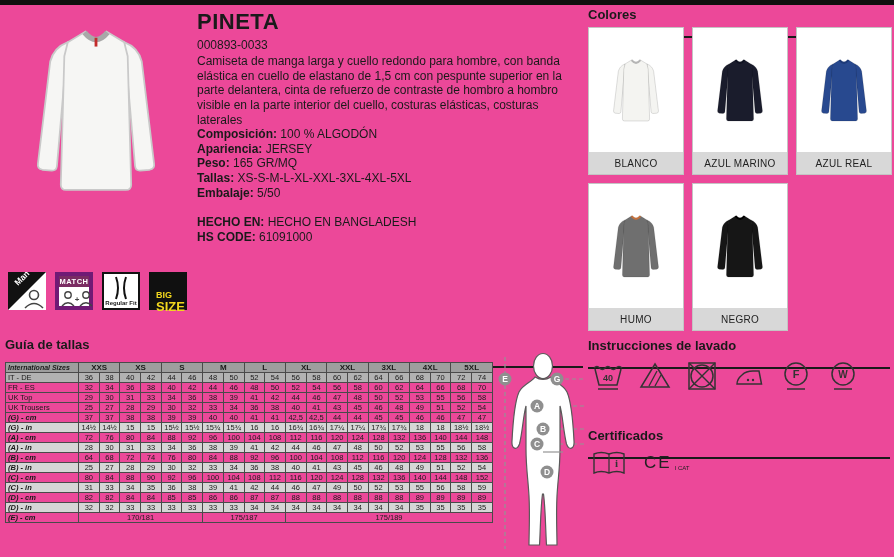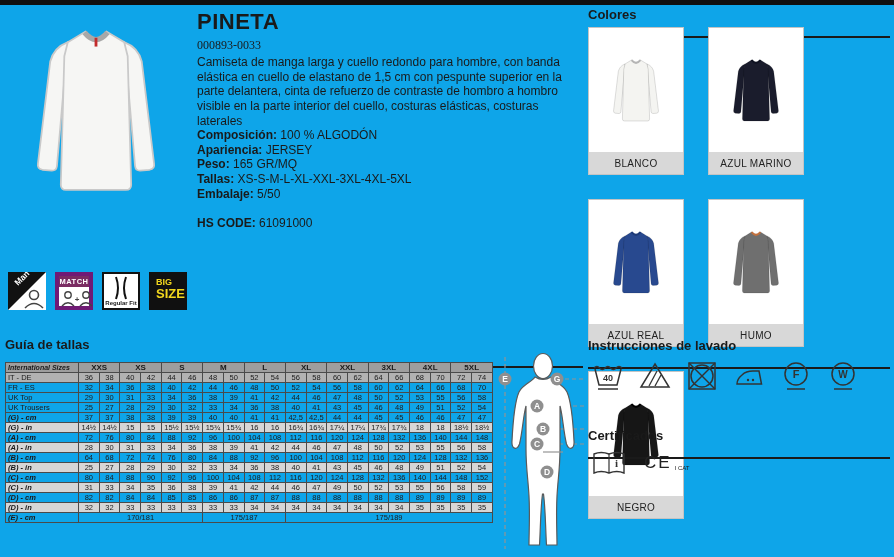--- a/index.html
+++ b/index.html
@@ -1,37 +1,37 @@
 <!DOCTYPE html>
 <html><head>
 <meta charset="utf-8">
 <style>
   html,body{margin:0;padding:0;background:#fff;}
-  .page{position:relative;width:894px;height:557px;background:#0ea5e9;overflow:hidden;
+  .page{position:relative;width:894px;height:557px;background:#ec4899;overflow:hidden;
         font-family:"Liberation Sans",sans-serif;color:#1a1a1a;}
   .topbar{position:absolute;top:0;left:0;width:894px;height:5px;background:#101010;}
 
   .photo{position:absolute;left:4px;top:14px;width:184px;height:250px;display:flex;align-items:flex-start;justify-content:center;}
 
   .info{position:absolute;left:197px;top:9px;width:388px;}
   .info h1{font-size:22px;margin:0 0 3px 0;letter-spacing:.5px;}
-  .code{font-size:12px;margin-bottom:2px;font-family:Liberation Serif, serif;}
+  .code{font-size:12px;margin-bottom:2px;}
   .desc{font-size:12px;line-height:1.22;margin:0;}
   .spec-line{font-size:12px;line-height:1.22;}
   .origin{margin-top:15px;}
 
   .badges{position:absolute;left:8px;top:272px;display:flex;gap:9px;}
   .badge{width:38px;height:38px;position:relative;box-sizing:border-box;background:#fff;}
   .badge svg{display:block;}
   .badge.match{border:4px solid #701a75;}
   .match-head{height:11px;background:#7a2c62;color:#fff;font-size:7.5px;font-weight:bold;
               text-align:center;line-height:11px;letter-spacing:.5px;}
   .badge.regfit{border:2px solid #111;}
   .regfit-label{position:absolute;bottom:2px;left:0;right:0;text-align:center;font-size:6px;font-weight:bold;}
-  .badge.bigsize{background:#101010;color:#f2d71e;padding:6px 0 0 7px;box-sizing:border-box;}
+  .badge.bigsize{background:#101010;color:#f2d71e;padding:19px 0 0 7px;box-sizing:border-box;}
   .bs1{font-size:9px;font-weight:bold;line-height:1.05;}
   .bs2{font-size:13px;font-weight:bold;line-height:1.05;}
 
   .sec-title{position:absolute;font-size:13px;font-weight:bold;border-bottom:2px solid #1a1a1a;padding-bottom:14px;}
   .t-guia{left:5px;top:337px;width:578px;}
   .t-colores{left:588px;top:7px;width:302px;}
   .t-lavado{left:588px;top:338px;width:302px;}
   .t-certs{left:588px;top:428px;width:302px;}
 
   #size-table{position:absolute;left:5px;top:362px;width:488px;border-collapse:collapse;table-layout:fixed;}
@@ -39,21 +39,21 @@
       padding:0;height:9px;line-height:1;overflow:hidden;white-space:nowrap;}
   #size-table th{background:#9e9e9e;font-weight:bold;font-size:8px;}
   #size-table .lab{text-align:left;padding-left:2px;}
   #size-table .intl{background:#9e9e9e;font-style:italic;font-weight:bold;font-size:7px;}
   #size-table .measure{font-style:italic;font-weight:bold;}
   #size-table tr.row-mid td{background:#b2b2b2;}
   #size-table tr.row-grey td{background:#d6d6d6;}
 
   .figure{position:absolute;left:497px;top:351px;width:92px;height:203px;}
 
-  .swatches{position:absolute;left:588px;top:27px;width:306px;display:flex;flex-wrap:wrap;gap:24px;}
+  .swatches{position:absolute;left:588px;top:27px;width:306px;display:flex;flex-wrap:wrap;gap:8px;}
   .swatch{width:96px;height:148px;border:1px solid #c4c4c4;background:#fff;display:flex;flex-direction:column;box-sizing:border-box;}
   .swatch .ph{flex:1;display:flex;align-items:center;justify-content:center;}
   .swatch .lbl{height:22px;background:#d8d8d8;font-size:10px;color:#222;display:flex;align-items:center;justify-content:center;letter-spacing:.3px;}
 
   .wash-row{position:absolute;left:592px;top:360px;display:flex;gap:15px;align-items:flex-start;}
   .cert-row{position:absolute;left:592px;top:450px;display:flex;gap:18px;align-items:center;}
   .ce-wrap{display:flex;align-items:flex-end;gap:3px;}
   .ce-main{font-size:17px;letter-spacing:2px;color:#222;}
   .ce-sub{font-size:6px;color:#222;padding-bottom:2px;}
 </style>
@@ -78,20 +78,21 @@
     <div class="code">000893-0033</div>
     <p class="desc">Camiseta de manga larga y cuello redondo para hombre, con banda elástica en cuello de elastano de 1,5 cm con pespunte superior en la parte delantera, cinta de refuerzo de contraste de hombro a hombro visible en la parte interior del cuello, costuras elásticas, costuras laterales</p>
     <div id="specs">
         <div class="spec-line"><b>Composición:</b> 100 % ALGODÓN</div>
         <div class="spec-line"><b>Apariencia:</b> JERSEY</div>
         <div class="spec-line"><b>Peso:</b> 165 GR/MQ</div>
         <div class="spec-line"><b>Tallas:</b> XS-S-M-L-XL-XXL-3XL-4XL-5XL</div>
         <div class="spec-line"><b>Embalaje:</b> 5/50</div>
       </div>
     <div id="origin" class="origin">
+        <div class="spec-line"><b>HECHO EN:</b> HECHO EN BANGLADESH</div>
         <div class="spec-line"><b>HS CODE:</b> 61091000</div>
       </div>
   </div>
 
   <div class="badges">
     <div class="badge man">
       <svg width="38" height="38" viewBox="0 0 38 38">
         <rect x="0" y="0" width="38" height="38" fill="#fff"></rect>
         <g stroke="#444" fill="none" stroke-width="1.6">
           <circle cx="26" cy="23" r="4.5"></circle>

